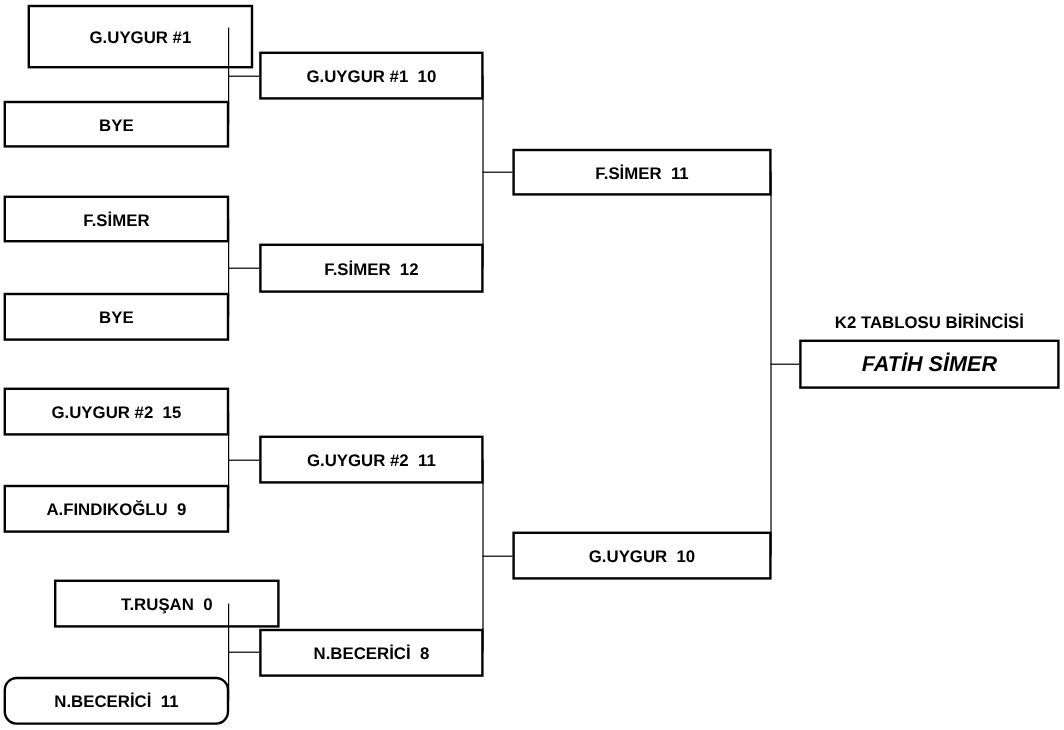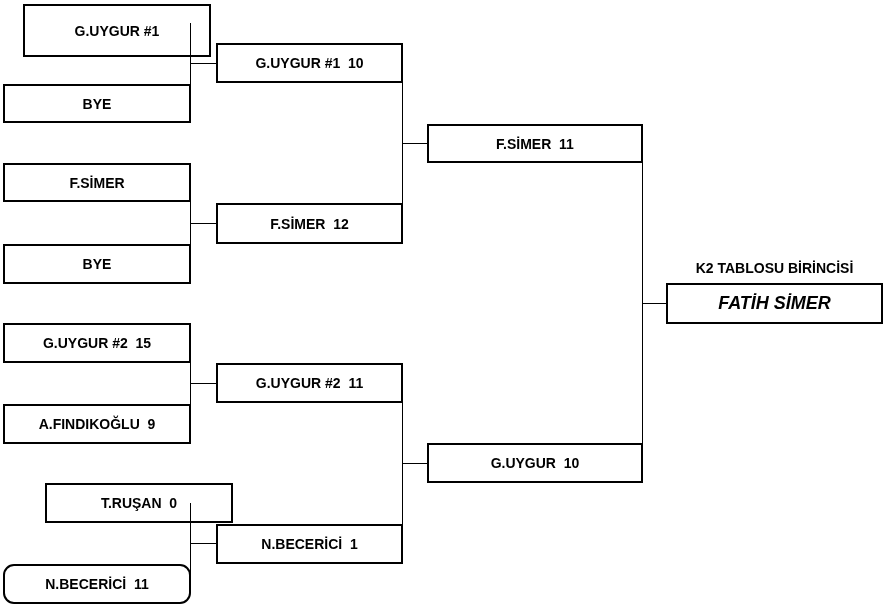--- a/index.html
+++ b/index.html
@@ -89,21 +89,21 @@
   <div class="match-box" style="left:216px; top:43px;  width:187px; height:40px;">
     <span class="label">G.UYGUR #1  10</span>
   </div>
   <div class="match-box" style="left:216px; top:203px; width:187px; height:41px;">
     <span class="label">F.SİMER  12</span>
   </div>
   <div class="match-box" style="left:216px; top:363px; width:187px; height:40px;">
     <span class="label">G.UYGUR #2  11</span>
   </div>
   <div class="match-box" style="left:216px; top:524px; width:187px; height:40px;">
-    <span class="label">N.BECERİCİ  1</span>
+    <span class="label">N.BECERİCİ  8</span>
   </div>
 
   <div class="match-box" style="left:427px; top:124px; width:216px; height:39px;align-items:center;">
     <span class="label">F.SİMER  11</span>
   </div>
   <div class="match-box" style="left:427px; top:443px; width:216px; height:40px;">
     <span class="label">G.UYGUR  10</span>
   </div>
 
   <div class="champion-title">K2 TABLOSU BİRİNCİSİ</div>

